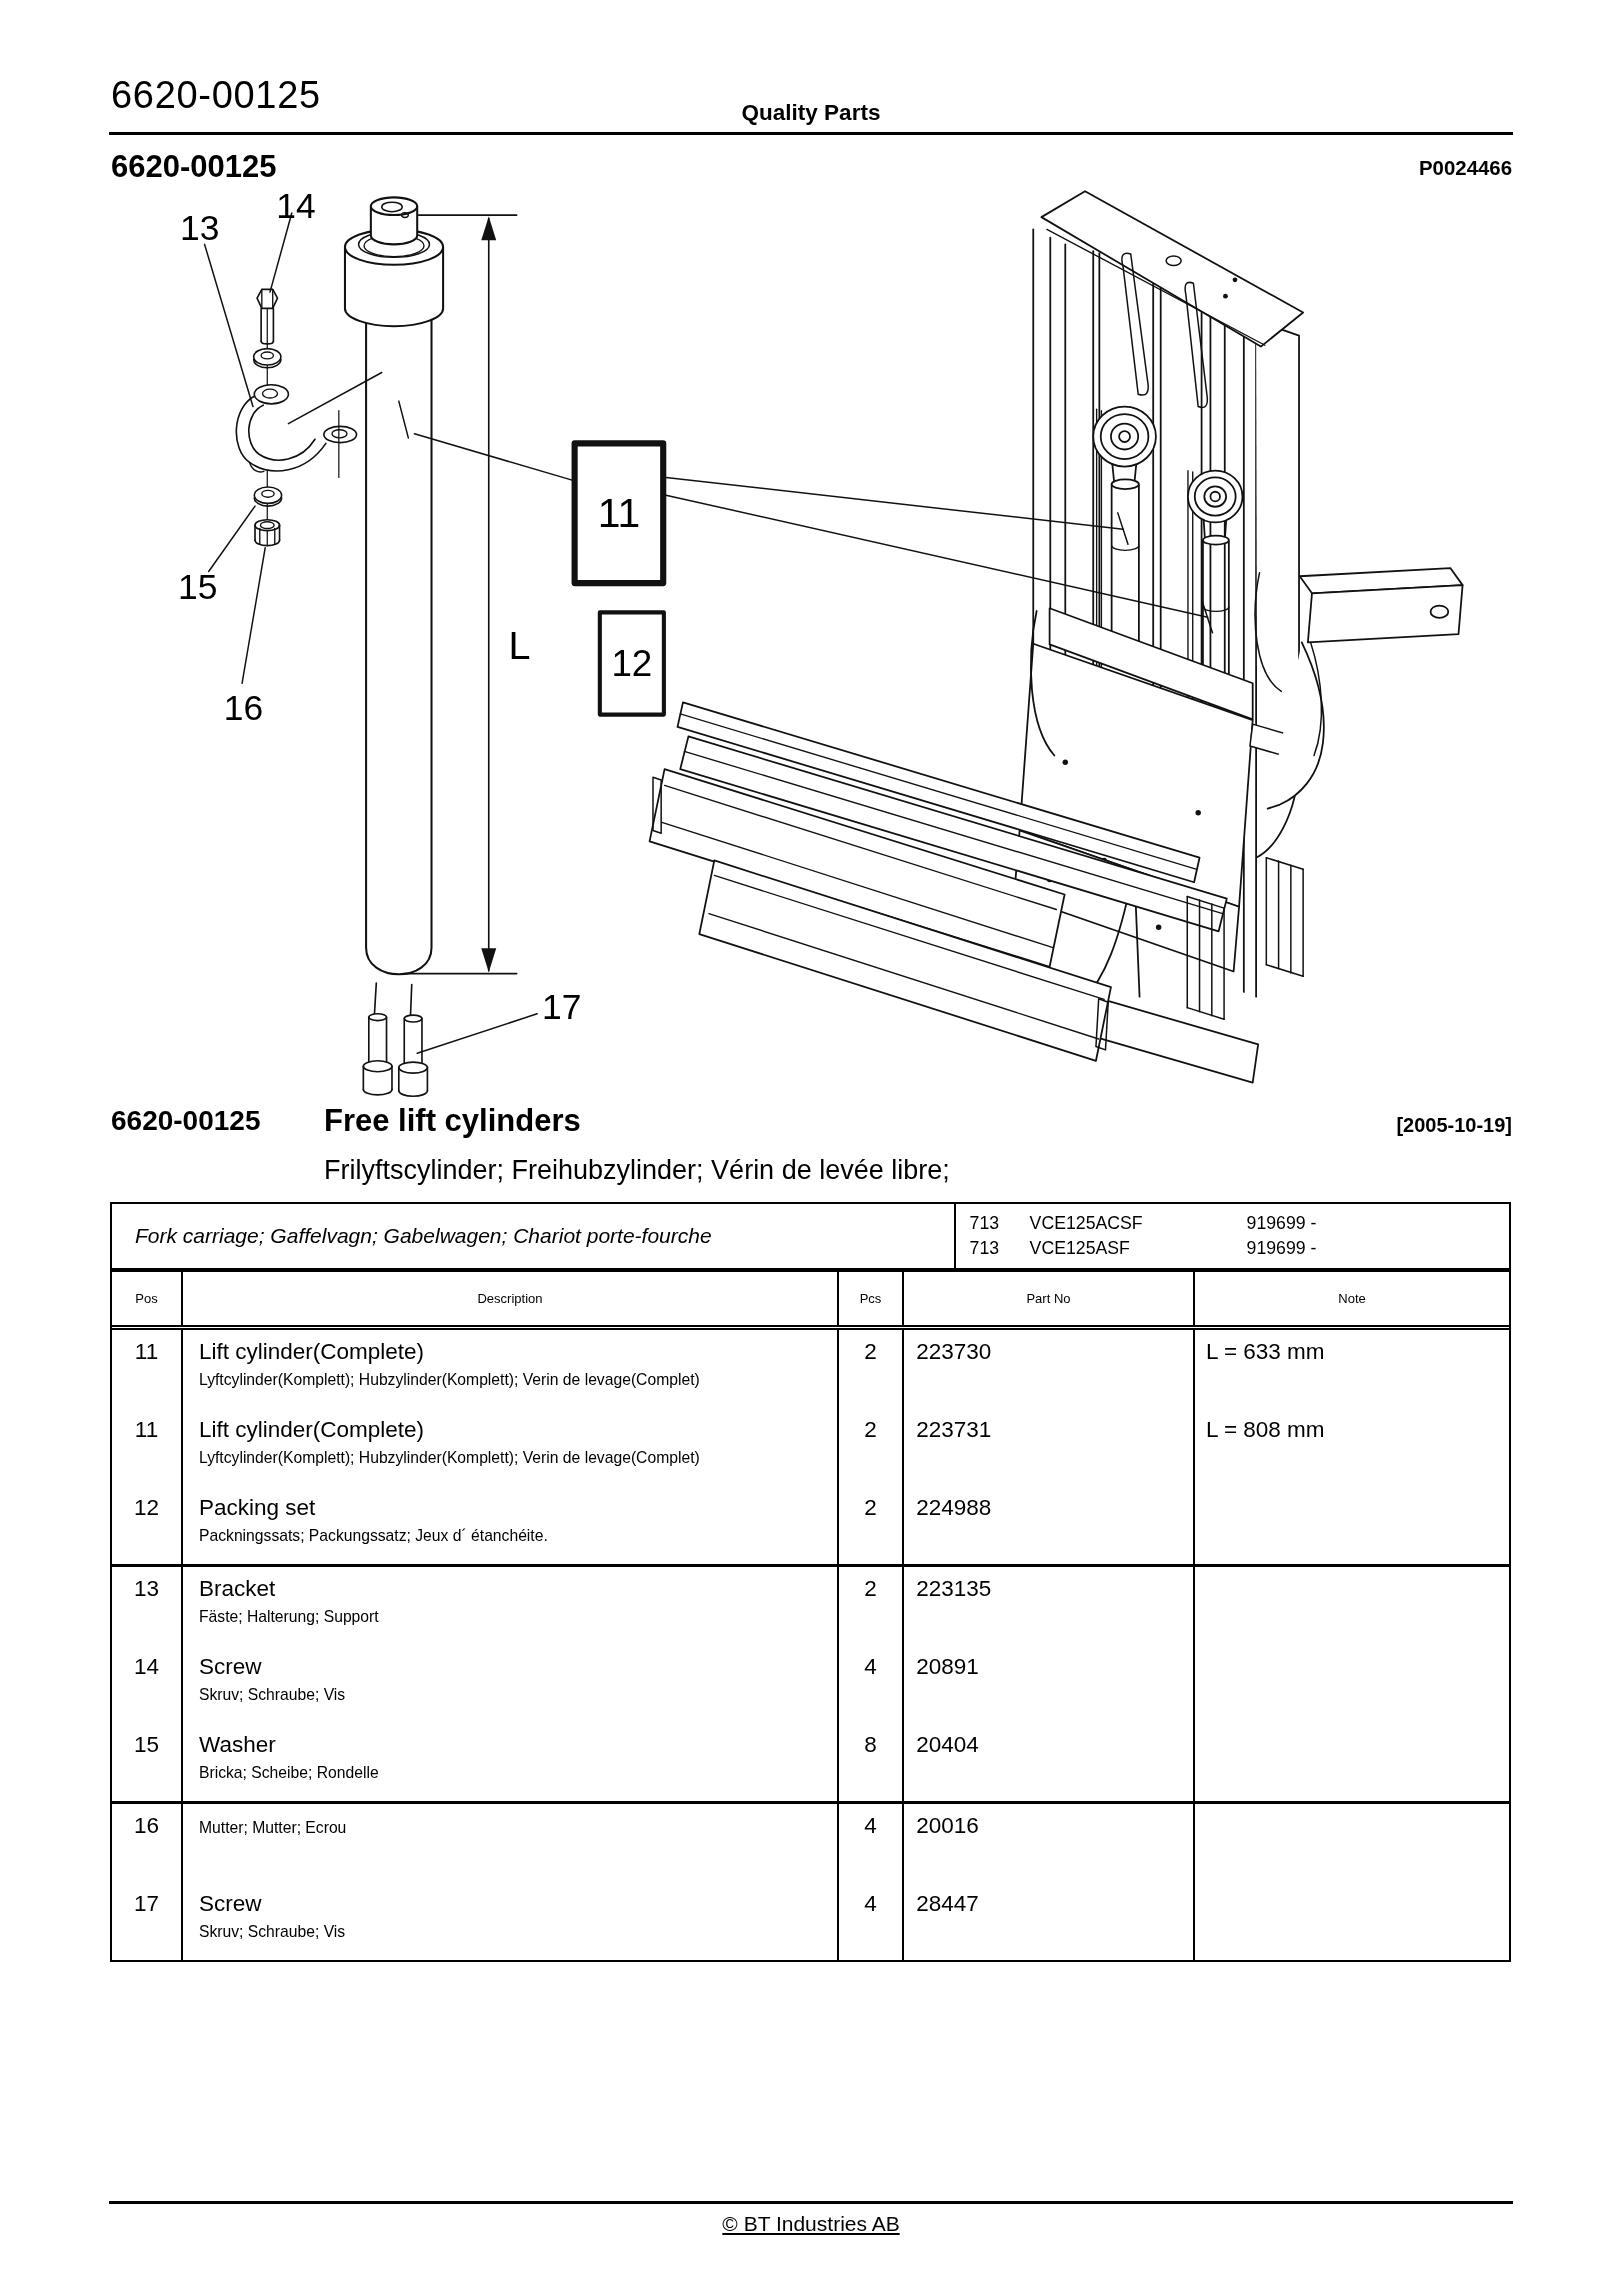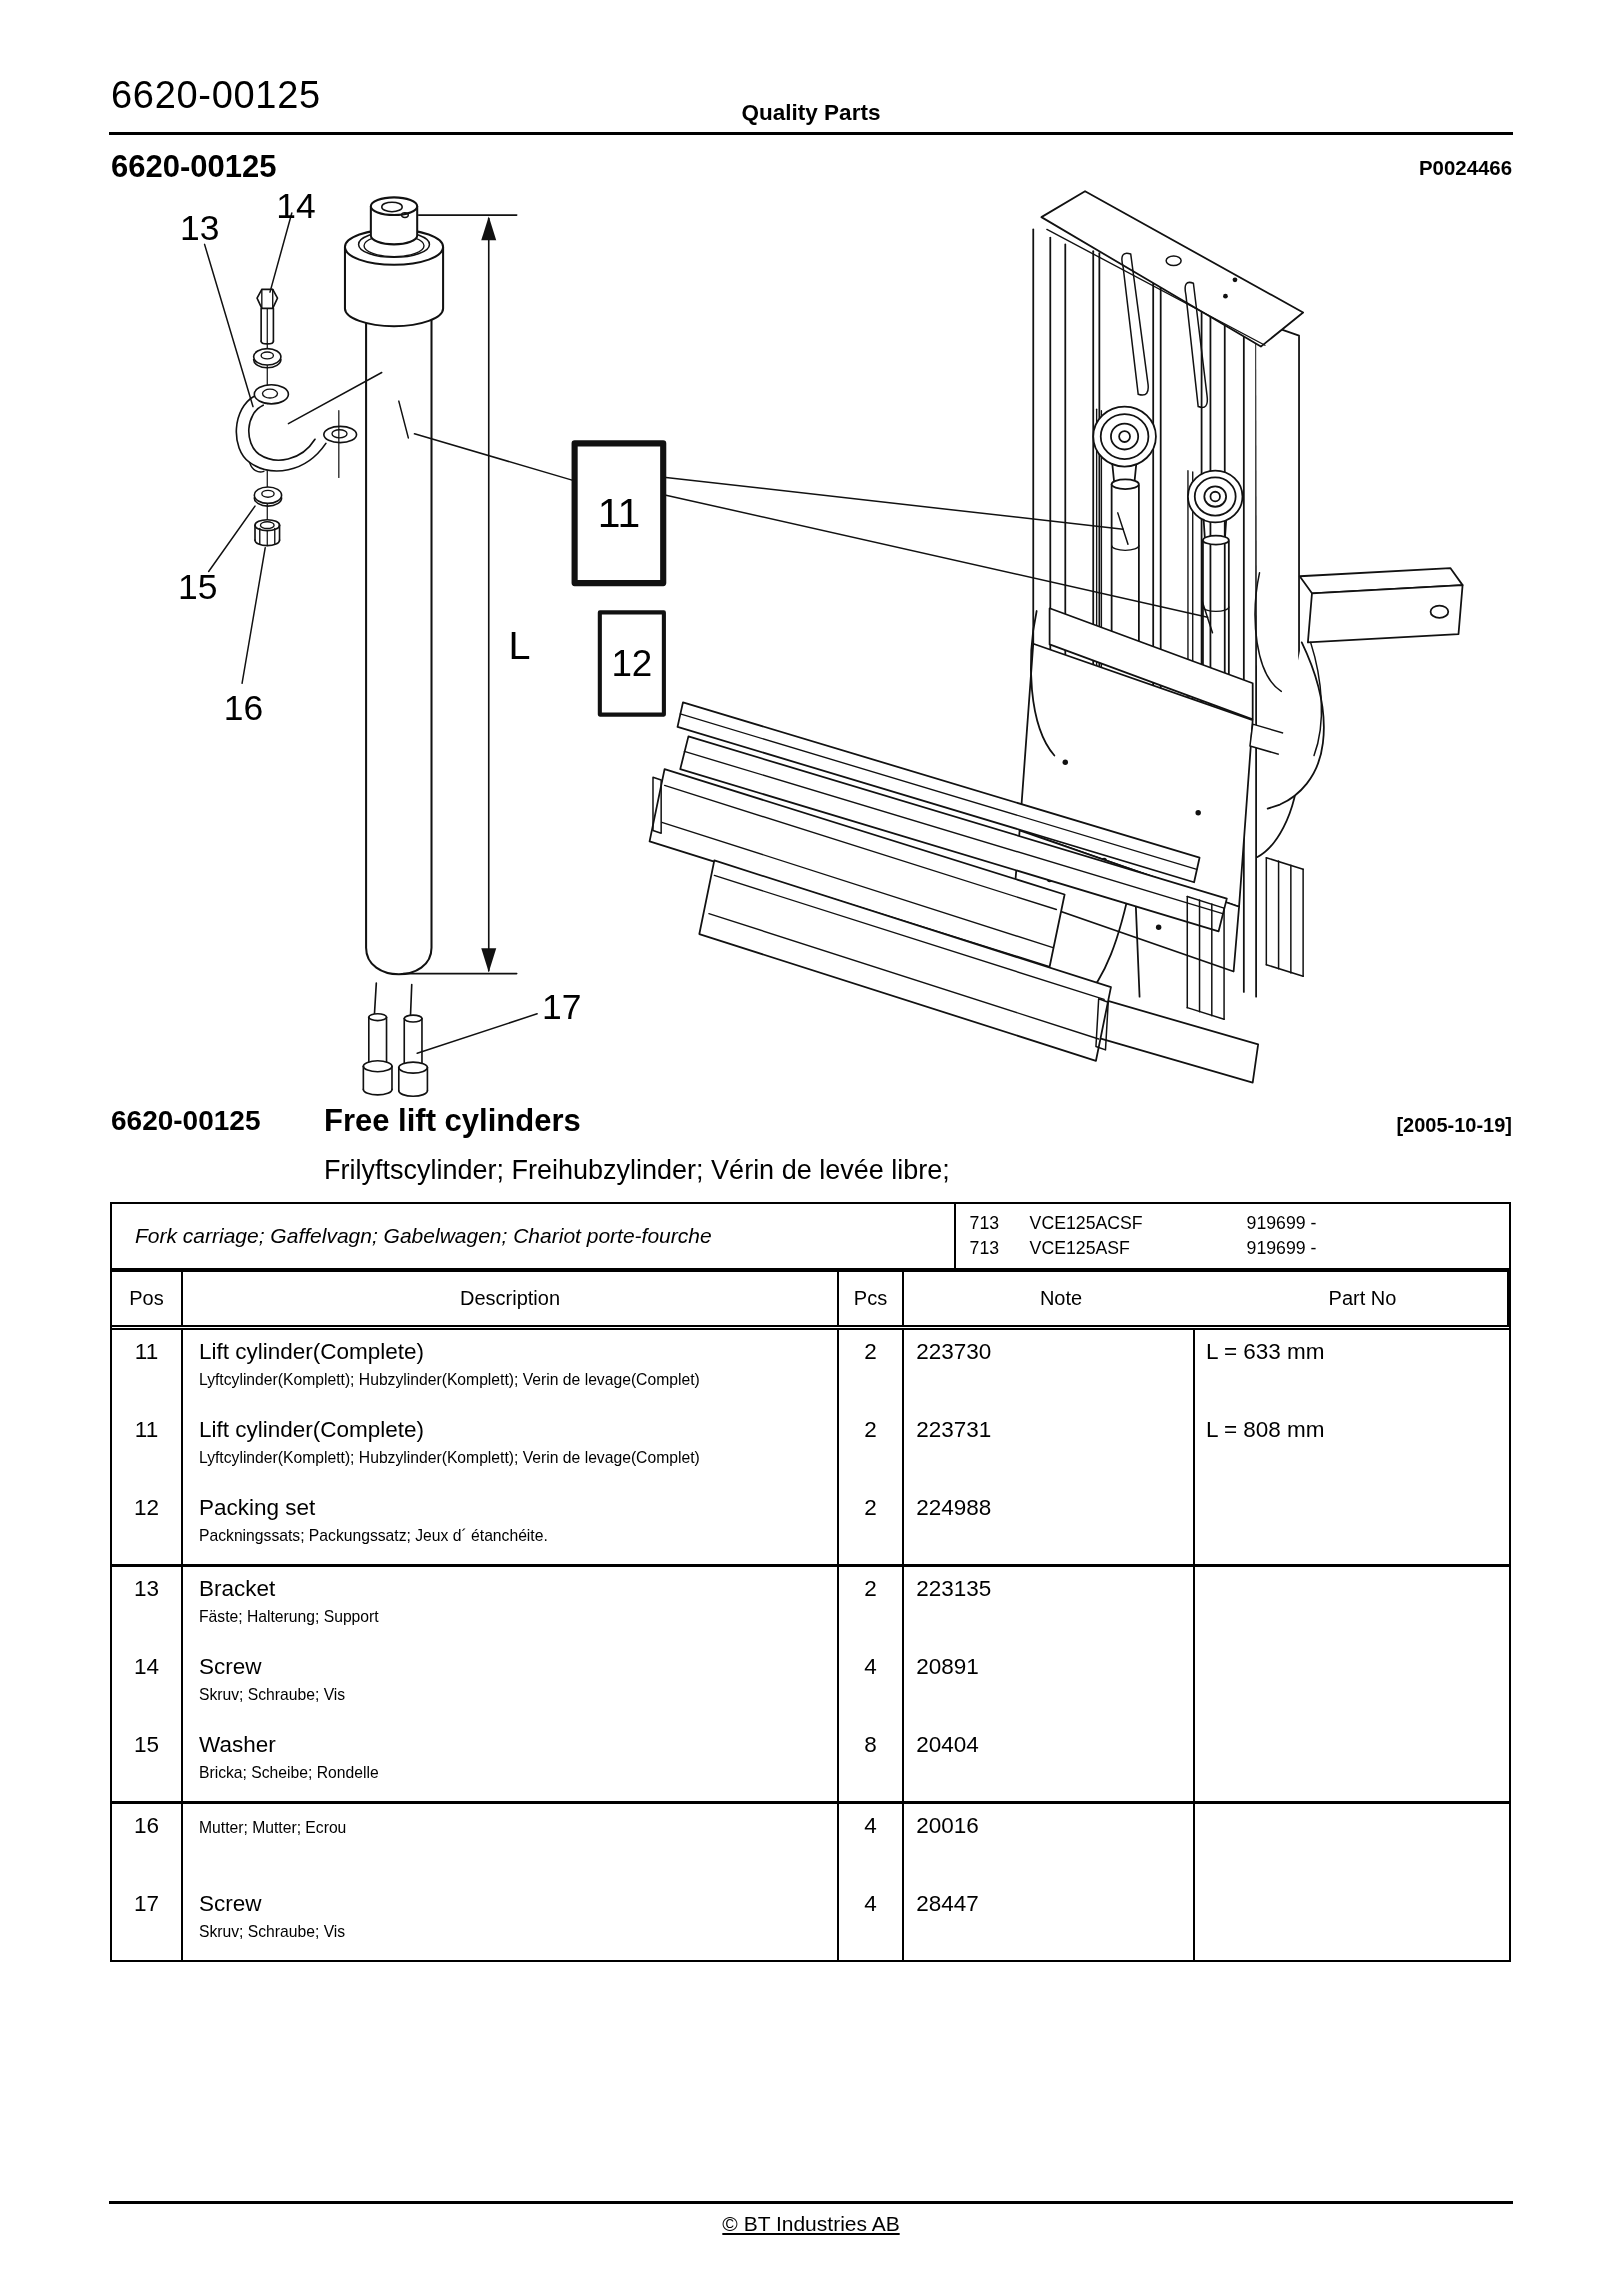--- a/index.html
+++ b/index.html
@@ -26,21 +26,21 @@
   .ptable { position:absolute; left:110px; top:1202px; width:1401px; border:2.7px solid #000; background:#fff; box-sizing:border-box; }
   .scope-row { display:flex; height:64px; border-bottom:4.1px solid #000; }
   .scope-left { width:844px; box-sizing:border-box; border-right:2px solid #000;
                 display:flex; align-items:center; padding-left:23px;
                 font-style:italic; font-size:21px; }
   .scope-right { flex:1; display:flex; flex-direction:column; justify-content:center; gap:4.8px; padding-left:13.6px; font-size:17.7px; }
   .model-line { display:flex; }
   .model-code { width:60px; }
   .model-name { width:217px; }
 
-  .hdr-row { display:flex; height:53px; border-bottom:5.5px double #000; font-size:20px;text-align:center; }
+  .hdr-row { display:flex; height:53px; border-bottom:5.5px double #000; font-size:13px;text-align:center; }
   .hcell { display:flex; align-items:center; justify-content:center; box-sizing:border-box; }
   .c-pos  { width:71px; }
   .c-desc { width:656px; }
   .c-pcs  { width:65px;  }
   .c-part { width:291px; }
   .c-note { flex:1; }
   .vline { border-right:2px solid #000; }
 
   .tgroup + .tgroup { border-top:3.4px solid #000; }
   .trow { display:flex; height:78px; }
@@ -307,22 +307,22 @@
           <span class="model-code">713</span>
           <span class="model-name">VCE125ASF</span>
           <span class="model-serial">919699 -</span>
         </div>
       </div>
     </div>
     <div class="hdr-row">
       <div class="hcell c-pos vline">Pos</div>
       <div class="hcell c-desc vline">Description</div>
       <div class="hcell c-pcs vline">Pcs</div>
+      <div class="hcell c-part vline">Part No</div>
       <div class="hcell c-note">Note</div>
-      <div class="hcell c-part vline">Part No</div>
     </div>
     <div>
         <div class="tgroup">
           <div class="trow">
       <div class="bcell c-pos vline">11</div>
       <div class="bcell c-desc vline">
         <div>Lift cylinder(Complete)</div>
         <div class="desc-alt">Lyftcylinder(Komplett); Hubzylinder(Komplett); Verin de levage(Complet)</div>
       </div>
       <div class="bcell c-pcs vline">2</div>

